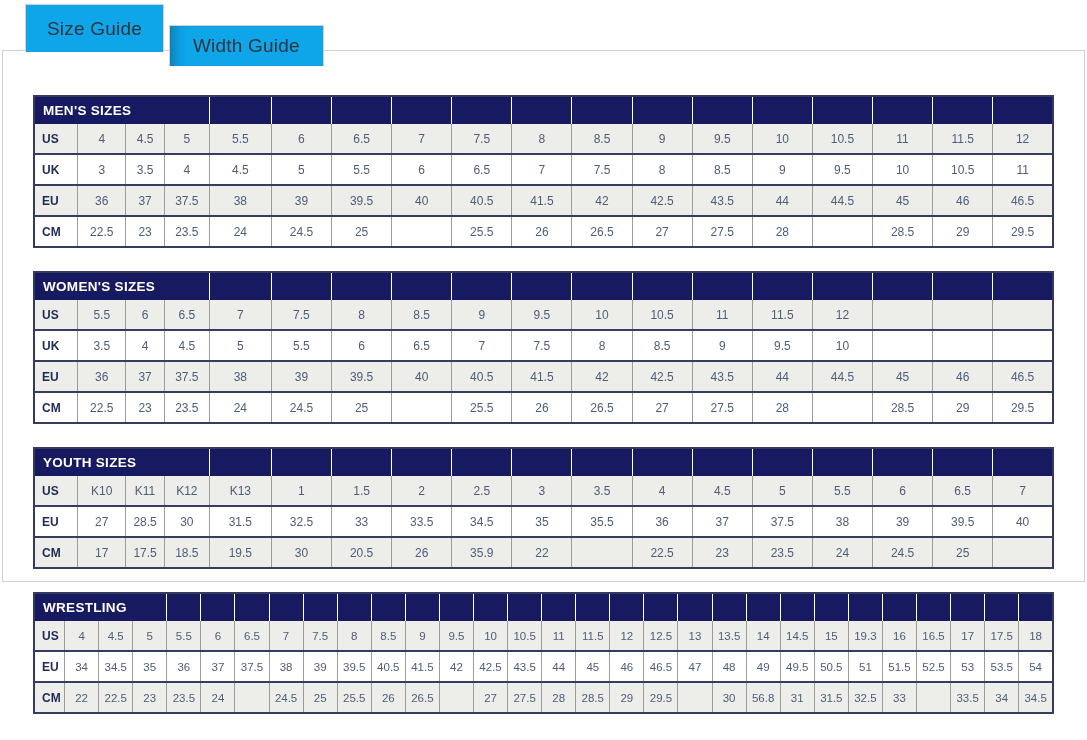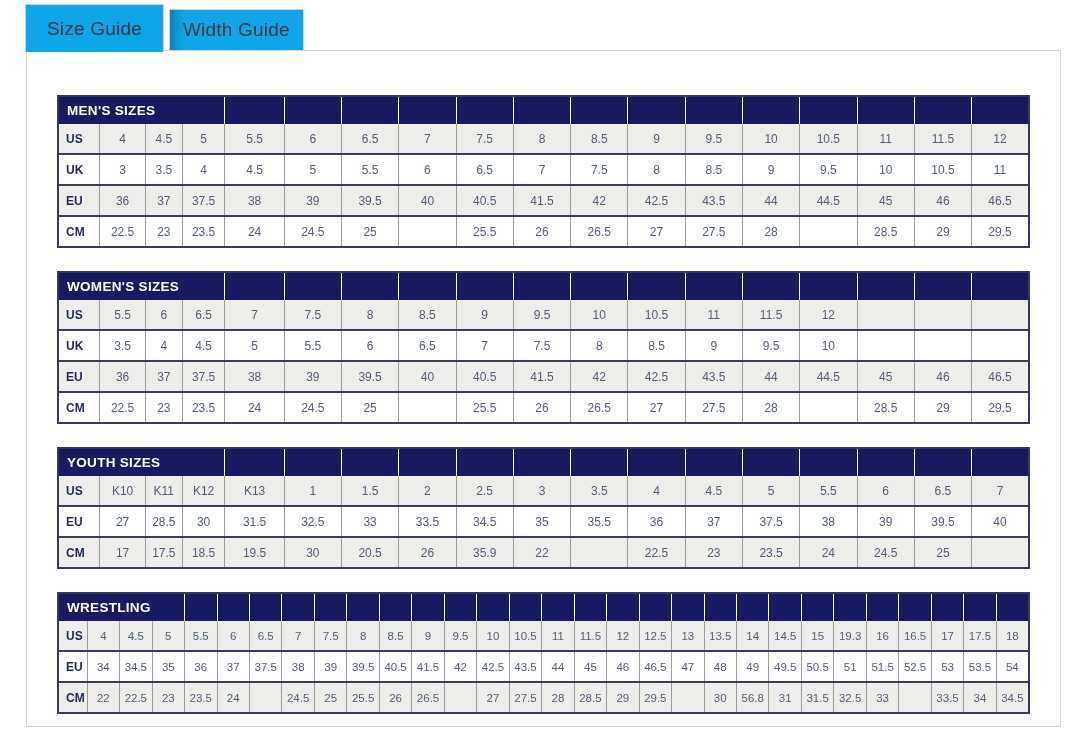--- a/index.html
+++ b/index.html
@@ -5,25 +5,25 @@
   html,body { margin:0; padding:0; background:#ffffff; }
   body { font-family:"Liberation Sans", sans-serif; }
   .page { width:1087px; height:740px; box-sizing:border-box; background:#fff; overflow:hidden; }
 
   
   .tabs { display:flex; align-items:flex-start; padding-left:25px; position:relative; z-index:2; height:50px; }
   .tab { box-sizing:border-box; background:#0ea5e9; border:1px solid #d2d2d2; border-bottom:none;
          font-weight:normal; font-size:19px; color:#31353f; display:flex; align-items:center;
          justify-content:center; cursor:pointer; letter-spacing:.2px; }
   .tab-active   { height:48px; margin-top:3px; padding:0 21px; transform:translateY(1px); }
-  .tab-inactive { height:41px; margin-top:9px; margin-left:5px; padding:0 13px;
+  .tab-inactive { height:41px; margin-top:25px; margin-left:5px; padding:0 23px;
                   box-shadow: inset 14px 0 12px -10px rgba(0,0,0,0.28); }
 
   
-  .panel { box-sizing:border-box; margin:0 26px; border:1px solid #d2d2d2; height:677px;
+  .panel { box-sizing:border-box; margin:0 2px; border:1px solid #d2d2d2; height:532px;
            padding:44px 30px 30px 30px; background:#fff; position:relative; z-index:1; }
 
   
   table.size-table { width:100%; border-collapse:collapse; table-layout:fixed;
                      margin-bottom:23px; border:2px solid #343a5e; }
   table.size-table:last-child { margin-bottom:0; }
 
   table.size-table thead th { background:#171a61; height:23px; padding:0; }
   table.size-table thead th.hcell { border-left:1.5px solid #ffffff; }
   table.size-table thead th.title { color:#ffffff; text-align:left; padding:2px 0 2px 8px;

